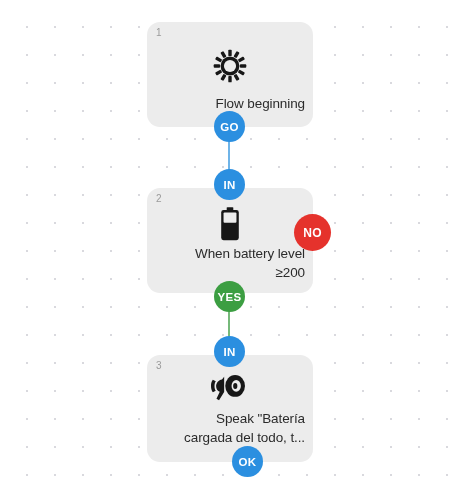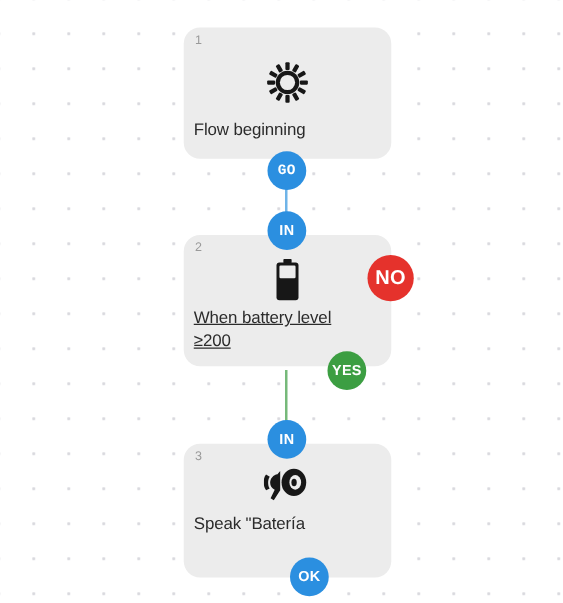--- a/index.html
+++ b/index.html
@@ -61,21 +61,21 @@
     left: 0;
     right: 0;
     display: flex;
     align-items: center;
     justify-content: center;
   }
   .card-label {
     position: absolute;
     left: 8px;
     right: 8px;
-    text-align: left;
+    text-align: right;
     font-size: 13.5px;
     line-height: 19px;
     color: #2b2b2b;
     letter-spacing: -0.1px;
   }
 
   
   .badge {
     position: absolute;
     border-radius: 50%;
@@ -83,21 +83,21 @@
     align-items: center;
     justify-content: center;
     color: #ffffff;
     font-size: 11.5px;
     font-weight: 700;
     letter-spacing: .3px;
     z-index: 4;
     box-sizing: border-box;
   }
   .badge.blue  { background: #2b8fe0; }
-  .badge.green { background: #3c9e42; margin-left: 48px; }
+  .badge.green { background: #3c9e42; }
   .badge.red   { background: #e5322c; }
   .badge-md { width: 31px; height: 31px; }
 
   svg { display: block; }
 </style>
 </head>
 <body>
 
 <div id="canvas">
 
@@ -121,53 +121,54 @@
           <rect x="21.6" y="38" width="4.8" height="9" rx="1.2" transform="rotate(60 24 24)"></rect>
           <rect x="1" y="21.6" width="9" height="4.8" rx="1.2" transform="rotate(60 24 24)"></rect>
           <rect x="38" y="21.6" width="9" height="4.8" rx="1.2" transform="rotate(60 24 24)"></rect>
         </g>
         <circle cx="24" cy="24" r="13.3" fill="#171717"></circle>
         <circle cx="24" cy="24" r="8.6" fill="#ececec"></circle>
       </svg>
     </div>
     <div class="card-label" style="top:72px;">Flow beginning</div>
   </div>
-  <div class="badge blue badge-md" style="left:214px;top:121px;font-family:Liberation Mono, monospace;">GO</div>
+  <div class="badge blue badge-md" style="left:214px;top:111px;">GO</div>
 
   <div class="badge blue badge-md" style="left:214px;top:169px;">IN</div>
   <div class="card" style="top:188px;height:105px;">
     <div class="card-index">2</div>
     <div class="card-icon" style="top:19px;">
       <svg width="22" height="34" viewBox="0 0 30 46" aria-hidden="true">
         <rect x="10.5" y="0" width="9" height="4.6" rx="1" fill="#171717"></rect>
         <rect x="3" y="4" width="24" height="41" rx="3.2" fill="#171717"></rect>
         <rect x="6.2" y="7.2" width="17.6" height="14" rx="1.4" fill="#ececec"></rect>
       </svg>
     </div>
-    <div class="card-label" style="top:56px;text-decoration:underline;">
+    <div class="card-label" style="top:56px;">
       <span>When battery level</span><br>
       <span>≥200</span>
     </div>
   </div>
   <div class="badge green badge-md" style="left:214px;top:281px;">YES</div>
-  <div class="badge red" style="left:294px;top:204px;width:37px;height:37px;font-size:16px;">NO</div>
+  <div class="badge red" style="left:294px;top:214px;width:37px;height:37px;font-size:12px;">NO</div>
 
   <div class="badge blue badge-md" style="left:214px;top:336px;">IN</div>
   <div class="card" style="top:355px;height:107px;">
     <div class="card-index">3</div>
     <div class="card-icon" style="top:17px;">
       <svg width="38" height="30" viewBox="0 0 52 40" aria-hidden="true">
         <g fill="#171717">
           <path d="M18 6 L18 27 L11 38 L7.5 36 L12 26.5 C9 25.5 7 22.6 7 19 C7 14.2 10.5 10.3 15 9.6 Z"></path>
           <ellipse cx="33" cy="18.5" rx="13.5" ry="15"></ellipse>
           <path d="M2.5 10 C0.4 12.4 0 15.6 0 18.6 C0 21.8 0.7 24.8 2.6 27.2 L6.5 25.2 C5.2 23.3 4.8 21 4.8 18.6 C4.8 16.3 5.3 14 6.6 12.2 Z"></path>
         </g>
         <ellipse cx="34.5" cy="18.5" rx="6.4" ry="8" fill="#ececec"></ellipse>
         <ellipse cx="33.2" cy="18.5" rx="2.9" ry="4.1" fill="#171717"></ellipse>
       </svg>
     </div>
     <div class="card-label" style="top:54px;">
       <span>Speak "Batería</span><br>
+      <span>cargada del todo, t...</span>
     </div>
   </div>
   <div class="badge blue badge-md" style="left:232px;top:446px;">OK</div>
 
 </div>
 
 </body></html>

